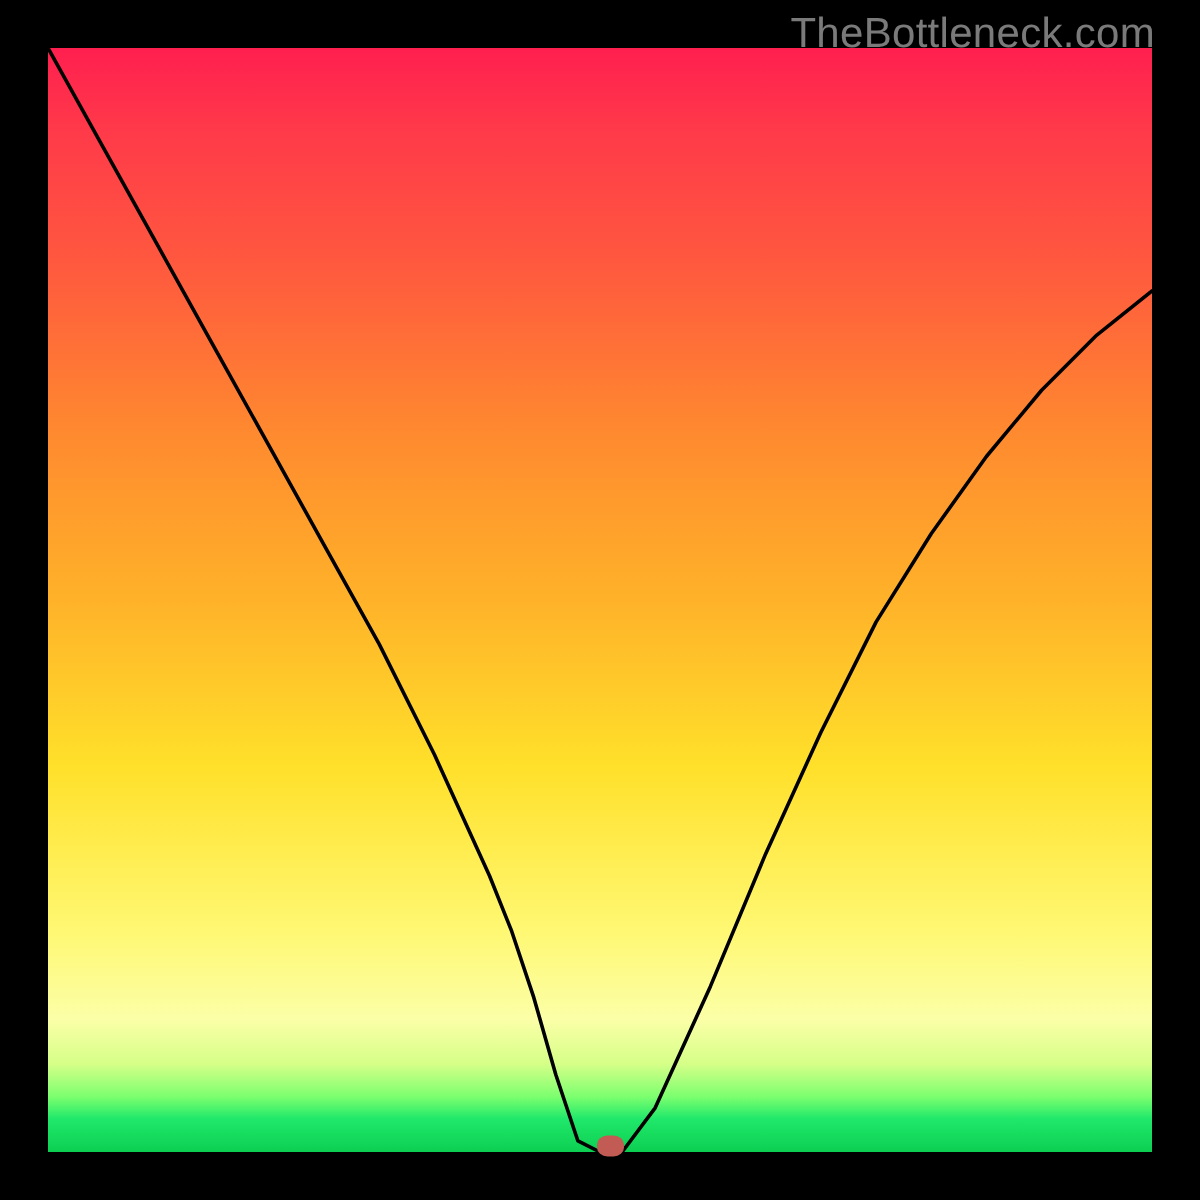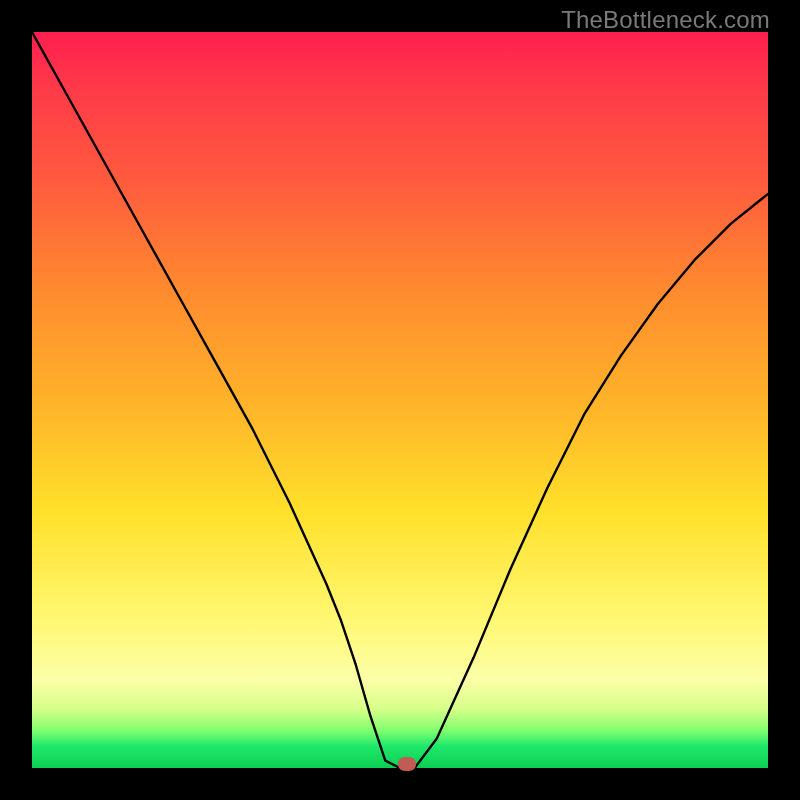--- a/index.html
+++ b/index.html
@@ -38,21 +38,21 @@
       #7cff6f 95%,
       #20e86a 97%,
       #0ccf52 100%
     );
   }
   .watermark {
     position: absolute;
     top: 6px;
     right: 30px;
     color: #7a7a7a;
-    font-size: 24px;
+    font-size: 28px;
     font-weight: 500;
     letter-spacing: 0.2px;
     user-select: none;
   }
   svg.curve {
     position: absolute;
     top: 0;
     left: 0;
     width: 736px;
     height: 736px;

